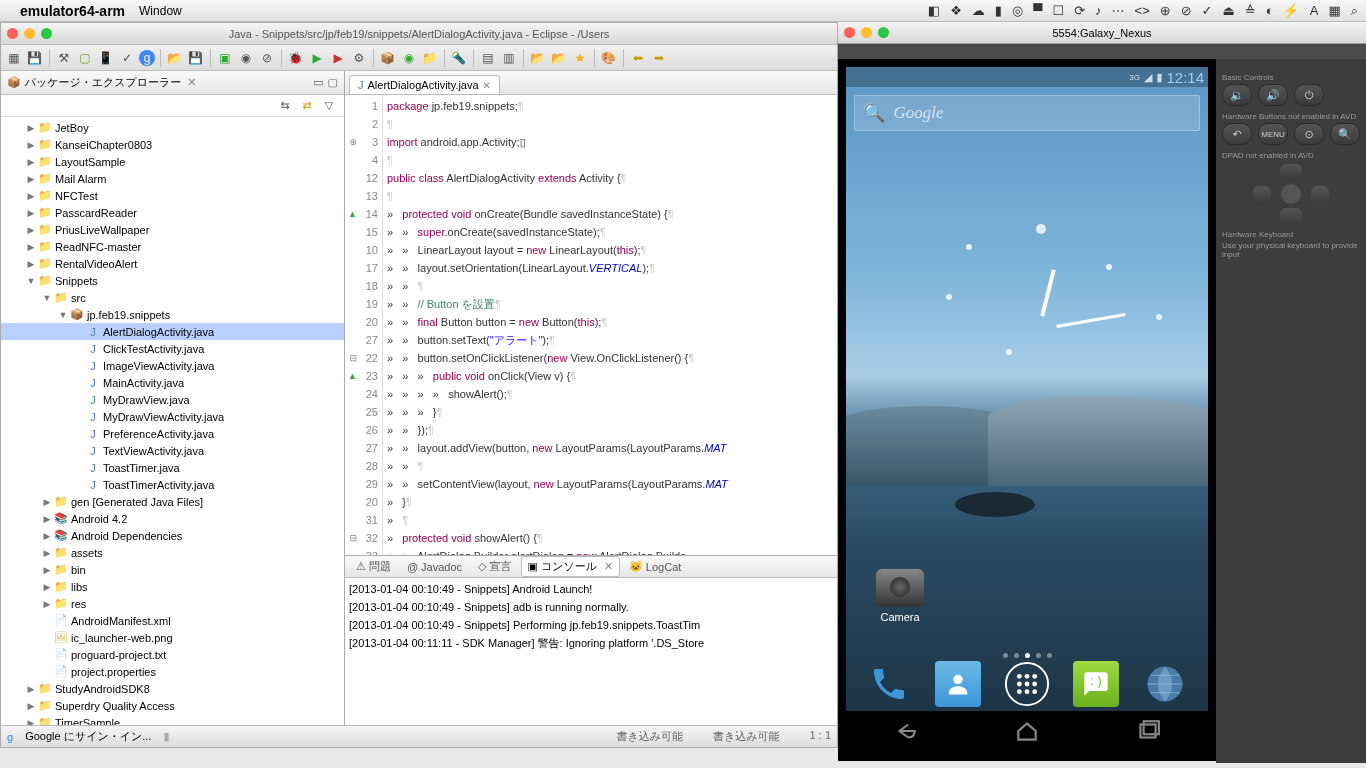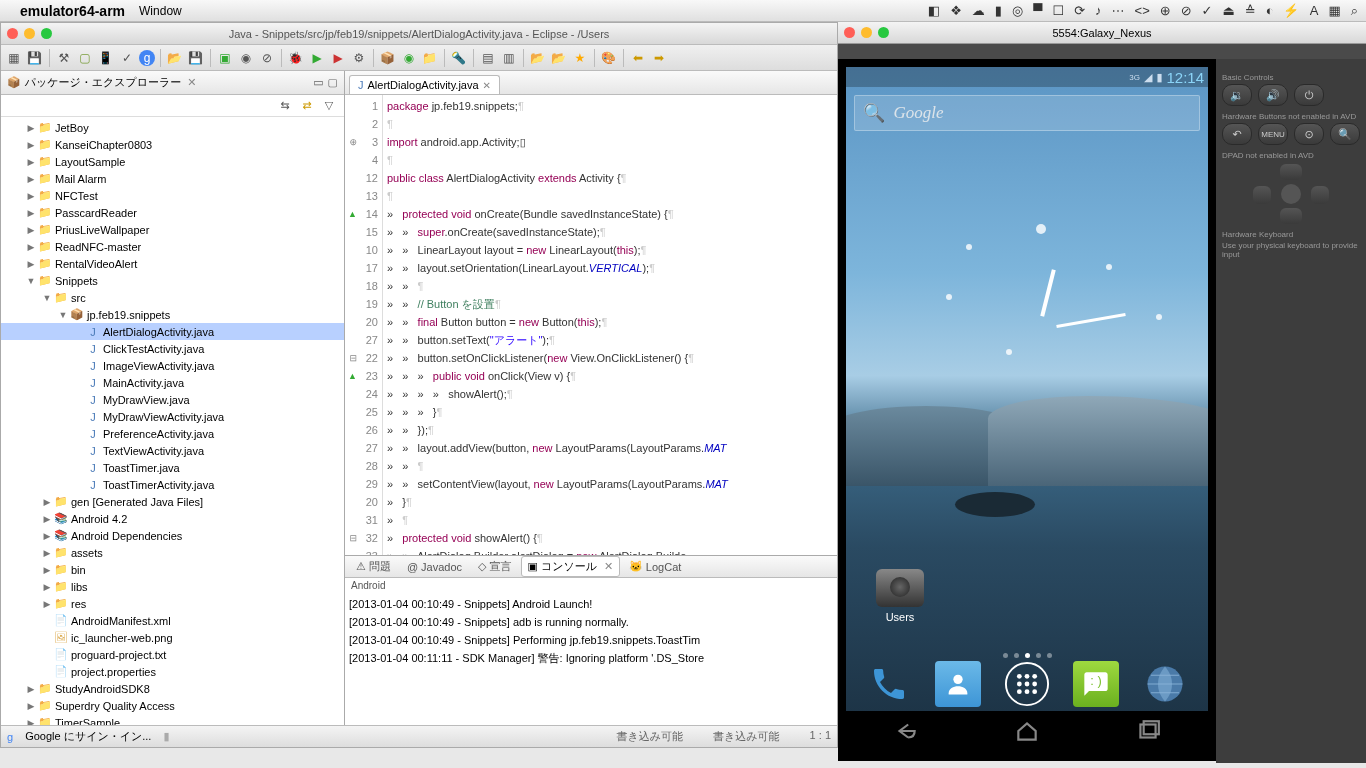--- a/index.html
+++ b/index.html
@@ -442,21 +442,20 @@
             <div class="ctab">
               <span>▣</span>
               <span>コンソール</span>
               <span style="color:#888;margin-left:4px">✕</span>
             </div>
             <div class="ctab inactive">
               <span>🐱</span>
               <span>LogCat</span>
             </div>
           </div>
-        <div class="console-label">Android</div>
         <div class="console-out" id="cout">
             <div class="">[2013-01-04 00:10:49 - Snippets] Android Launch!</div>
             <div class="">[2013-01-04 00:10:49 - Snippets] adb is running normally.</div>
             <div class="">[2013-01-04 00:10:49 - Snippets] Performing jp.feb19.snippets.ToastTim</div>
             <div class="">[2013-01-04 00:11:11 - SDK Manager] 警告: Ignoring platform '.DS_Store</div>
           </div>
       </div>
     </div>
   </div>
 
@@ -501,21 +500,21 @@
           <span class="dot" style="top:90px;left:100px"></span>
           <span class="dot" style="top:110px;left:310px"></span>
           <span class="dot" style="top:145px;left:160px"></span>
           <div style="position:absolute;top:65px;left:200px;width:4px;height:48px;background:#fff;transform:rotate(14deg)"></div>
           <div style="position:absolute;top:115px;left:210px;width:70px;height:3px;background:#fff;transform:rotate(-10deg)"></div>
         </div>
         <div class="mountains"></div>
         <div style="position:absolute;top:62%;left:30%;width:80px;height:25px;background:#1a2a35;border-radius:50%"></div>
         <div class="camera-ico">
           <div class="cam"></div>
-          <span>Users</span>
+          <span>Camera</span>
         </div>
         <div class="page-dots">
           <span></span>
             <span></span>
             <span class="active"></span>
             <span></span>
             <span></span>
         </div>
         <div class="dock">
           <div class="dock-item">

